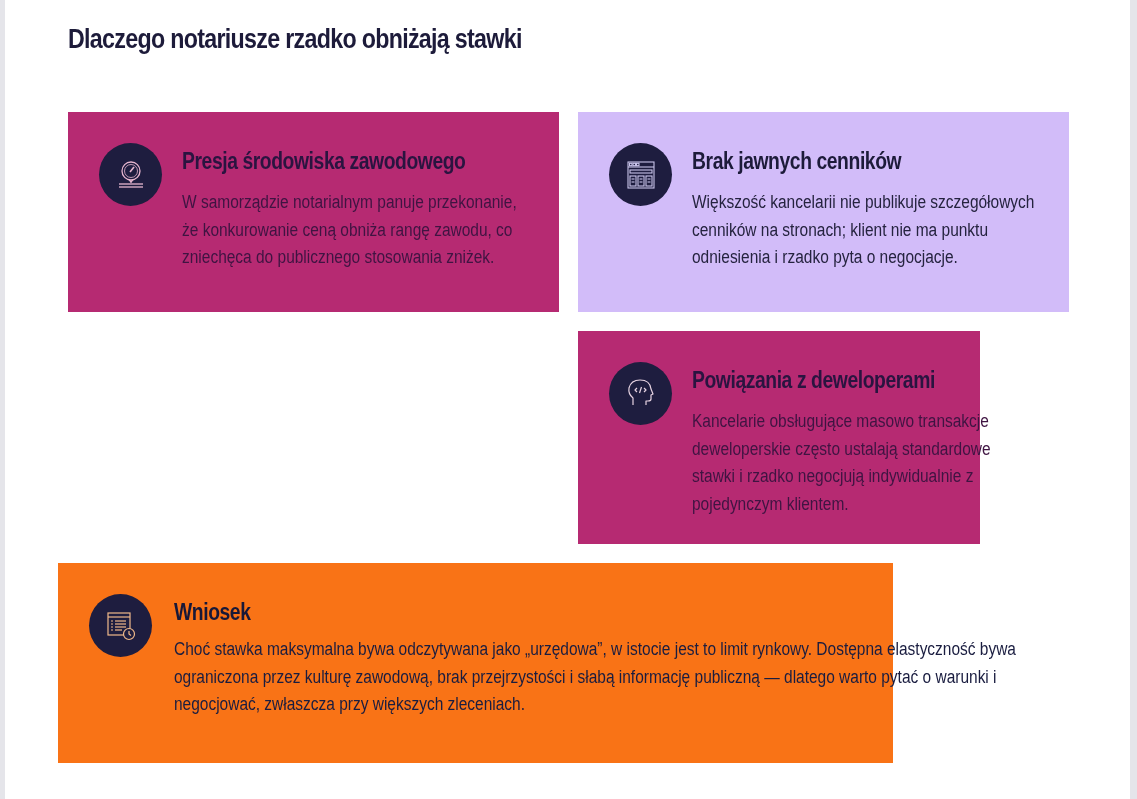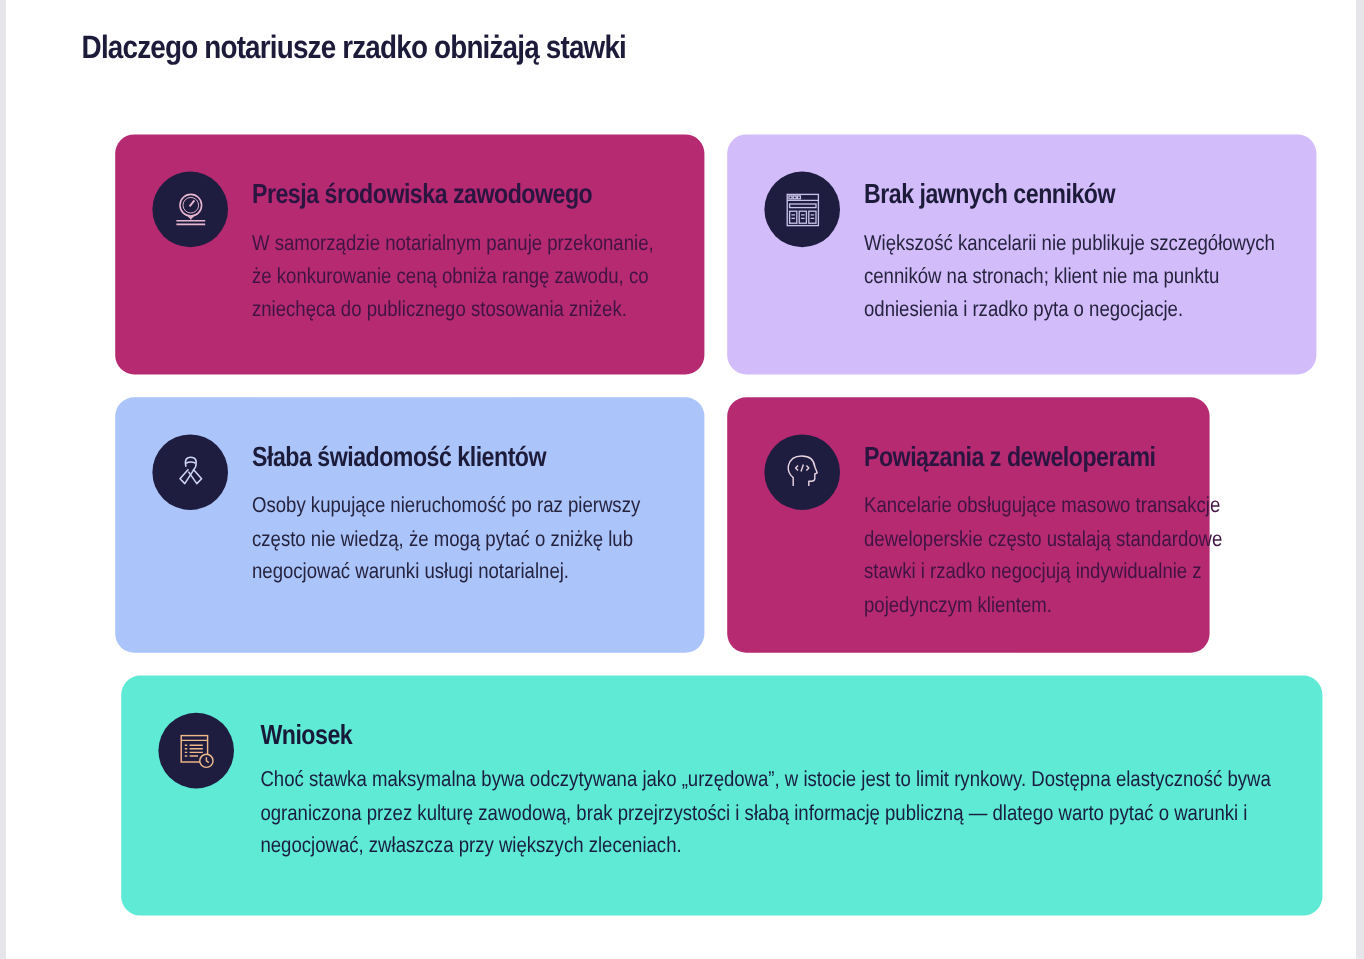--- a/index.html
+++ b/index.html
@@ -21,22 +21,21 @@
       font-weight: bold;
       font-size: 27px;
       letter-spacing: -0.8px;
       color: #1d1b3a;
       transform: scaleX(0.86);
       transform-origin: left center;
       white-space: nowrap;
     }
     .card {
       position: absolute;
-      border-radius: 16px;
-      margin-left: 28px;
+      border-radius: 0;
     }
     .card .icon-circle {
       position: absolute;
       left: 31px; top: 31px;
       width: 63px; height: 63px;
       border-radius: 50%;
       background: #1e1d3f;
       display: flex; align-items: center; justify-content: center;
     }
     .card .heading {
@@ -57,21 +56,21 @@
       font-family: "Liberation Sans Narrow", "Liberation Sans", sans-serif;
       font-size: 18px;
       line-height: 27.5px;
       transform: scaleX(0.86);
       transform-origin: left top;
     }
     .c1 { left: 63px; top: 112px; width: 491px; height: 200px; background: #b62a72; }
     .c2 { left: 573px; top: 112px; width: 491px; height: 200px; background: #d2bcf9; }
     .c3 { left: 63px; top: 331px; width: 491px; height: 213px; background: #abc4f9; }
     .c4 { left: 573px; top: 331px; width: 402px; height: 213px; background: #b62a72; }
-    .c5 { left: 68px; top: 563px; width: 1001px; height: 200px; background: #5eead4; }
+    .c5 { left: 53px; top: 563px; width: 835px; height: 200px; background: #f97316; }
 
     .on-magenta .heading { color: #2a1440; }
     .on-magenta .body { color: #3f1442; }
     .on-light .heading { color: #1d1b3a; }
     .on-light .body { color: #25233f; }
     .on-blue .heading { color: #181838; }
     .on-blue .body { color: #1a1d40; }
 
     .c5 .heading { left: 116px; top: 36px; }
     .c5 .body { left: 116px; top: 73px; width: 1000px; }
@@ -118,31 +117,20 @@
         <line x1="15.5" y1="21" x2="18.5" y2="21"></line>
         <line x1="15.5" y1="24" x2="18.5" y2="24"></line>
         <line x1="23.5" y1="21" x2="26.5" y2="21"></line>
         <line x1="23.5" y1="24" x2="26.5" y2="24"></line>
       </svg>
     </div>
     <div class="heading">Brak jawnych cenników</div>
     <div class="body">Większość kancelarii nie publikuje szczegółowych cenników na stronach; klient nie ma punktu odniesienia i rzadko pyta o negocjacje.</div>
   </div>
 
-  <div class="card c3 on-light">
-    <div class="icon-circle">
-      <svg width="34" height="34" viewBox="0 0 34 34" fill="none" stroke="#cfd6f2" stroke-width="1.3" stroke-linejoin="round">
-        <path d="M13 12 Q11 4 17 4 Q23 4 21 12 L12 26 L8 22 L15 14"></path>
-        <path d="M19 14 L26 22 L22 26 L15 16"></path>
-        <path d="M13 9 Q17 7 21 9"></path>
-      </svg>
-    </div>
-    <div class="heading">Słaba świadomość klientów</div>
-    <div class="body">Osoby kupujące nieruchomość po raz pierwszy często nie wiedzą, że mogą pytać o zniżkę lub negocjować warunki usługi notarialnej.</div>
-  </div>
 
   <div class="card c4 on-magenta">
     <div class="icon-circle">
       <svg width="34" height="34" viewBox="0 0 34 34" fill="none" stroke="#e7d3e2" stroke-width="1.2" stroke-linejoin="round">
         <path d="M9 28 L9 21 Q4 17 5 11 Q7 3 16 3 Q26 3 27 12 L29 17 L27 18 L27 22 Q27 24 24 24 L22 24 L22 28"></path>
         <path d="M13 11 L11 13 L13 15"></path>
         <path d="M20 11 L22 13 L20 15"></path>
         <line x1="17.5" y1="10" x2="15.5" y2="16"></line>
       </svg>
     </div>

